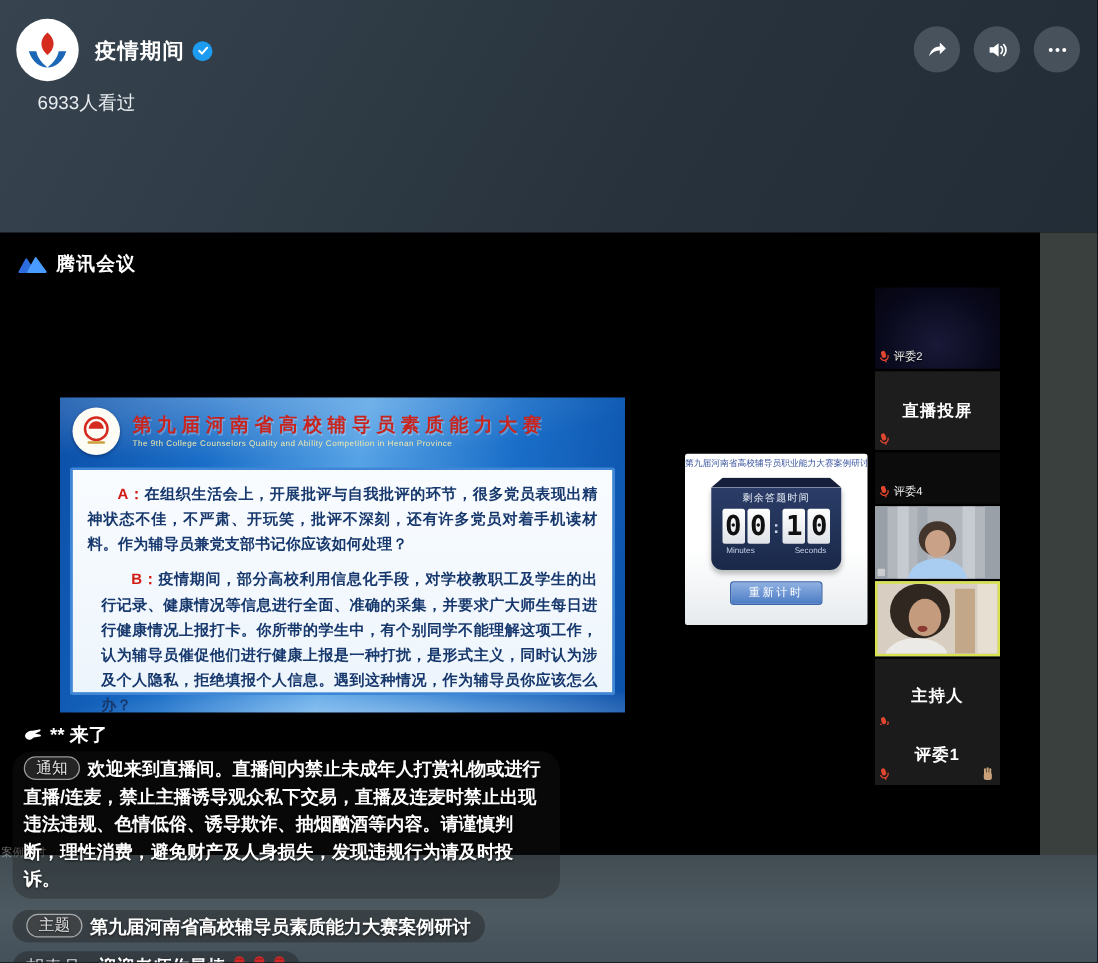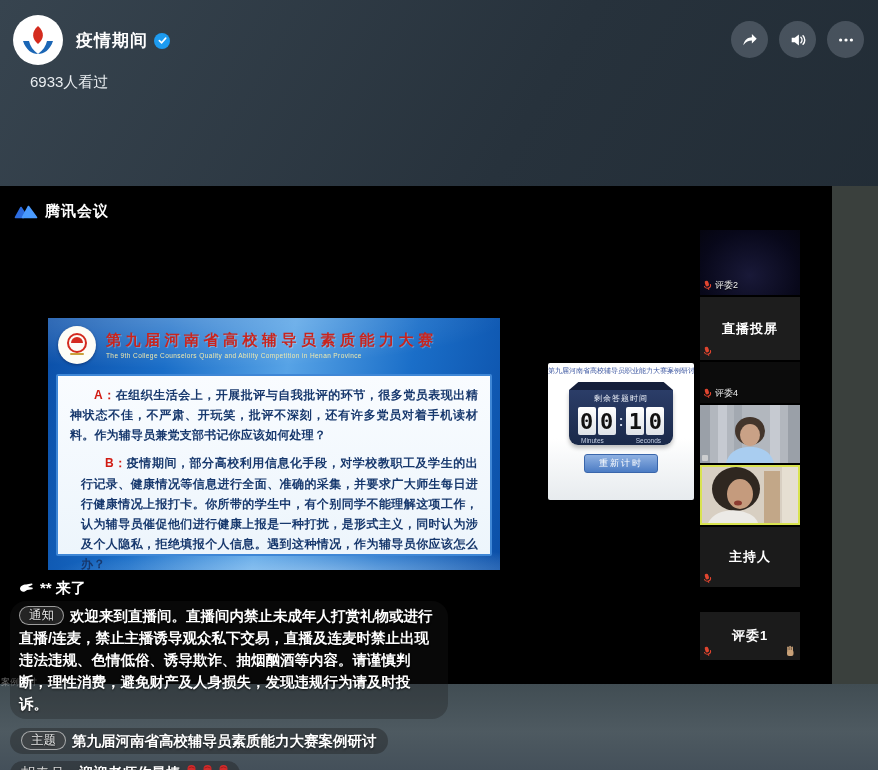--- a/index.html
+++ b/index.html
@@ -50,21 +50,21 @@
 
   
   .timer-win { position:absolute; left:548px; top:177px; width:146px; height:137px;
                background:linear-gradient(#ffffff 55%,#e7ebee); border-radius:2px; overflow:hidden;
                display:flex; flex-direction:column; align-items:center; z-index:2; }
   .timer-title { width:100%; font-size:7px; color:#3a55a0; text-align:center; padding-top:3px;
                  white-space:nowrap; overflow:hidden; }
   .flip { margin-top:6px; width:104px; }
   .flip-top { height:8px; background:#151f3b; clip-path:polygon(9% 0,91% 0,100% 100%,0 100%); }
   .flip-body { background:linear-gradient(#2b3d68,#1a2949); border-radius:0 0 9px 9px;
-               padding:3px 6px 1px 6px; box-shadow:0 3px 4px rgba(0,0,0,.25); }
+               padding:3px 6px 12px 6px; box-shadow:0 3px 4px rgba(0,0,0,.25); }
   .flip-label { color:#eef2fa; font-size:8px; text-align:center; letter-spacing:1px; margin-bottom:3px; }
   .digits { display:flex; align-items:center; justify-content:center; gap:2px; }
   .digit { width:18px; height:28px; background:linear-gradient(#ffffff,#dfe3e8); border-radius:2px;
            color:#111; font-size:22px; font-weight:bold; font-family:"DejaVu Sans Mono", monospace;
            display:flex; align-items:center; justify-content:center; }
   .colon { color:#cdd6e8; font-size:14px; font-weight:bold; margin:0 1px; }
   .flip-units { display:flex; justify-content:space-between; padding:2px 6px 0 6px; }
   .flip-units span { color:#c6d1e6; font-size:6.5px; }
   .timer-btn { margin-top:9px; background:linear-gradient(#8fb1e2,#4c7cc4); border:1px solid #3a66ab;
                border-radius:3px; color:#fff; font-size:9px; padding:2px 14px; letter-spacing:2px; }
@@ -75,21 +75,21 @@
                 color:#efefef; font-size:9px; text-shadow:0 1px 1px #000; }
   .tile-center { width:100%; height:100%; display:flex; align-items:center; justify-content:center;
                  color:#fff; font-size:13px; font-weight:bold; letter-spacing:1px; }
   .mic { transform:rotate(-18deg); }
   .t1 { top:44px; height:65px; background:radial-gradient(ellipse at 50% 70%, #191938 0%, #08081a 70%, #050510 100%); }
   .t2 { top:111px; height:63px; background:#1d1d1d; }
   .t3 { top:176px; height:41px; background:#0c0c0c; }
   .t4 { top:219px; height:58px; background:#9aa0a8; }
   .t5 { top:279px; height:60px; border:2px solid #d9e34f; background:#cfc5b8; }
   .t6 { top:341px; height:60px; background:#1b1b1b; }
-  .t7 { top:394px; height:48px; background:#1b1b1b;margin-top:32px; }
+  .t7 { top:394px; height:48px; background:#1b1b1b; }
   .hand-raise { position:absolute; right:4px; bottom:3px; }
 
   
   .bottom-blur { position:absolute; left:0; top:684px; width:878px; height:86px;
                  background:linear-gradient(180deg,#414d53 0%,#4e5a61 55%,#44505a 100%); }
 
   
   .watermark { position:absolute; left:1px; top:676px; color:rgba(195,195,195,.55); font-size:9px; z-index:3; }
   .chat { position:absolute; left:10px; top:577px; width:452px; z-index:4; color:#fff; }
   .chat-entry { display:flex; align-items:center; gap:6px; margin-left:8px; font-size:15px; font-weight:bold;

